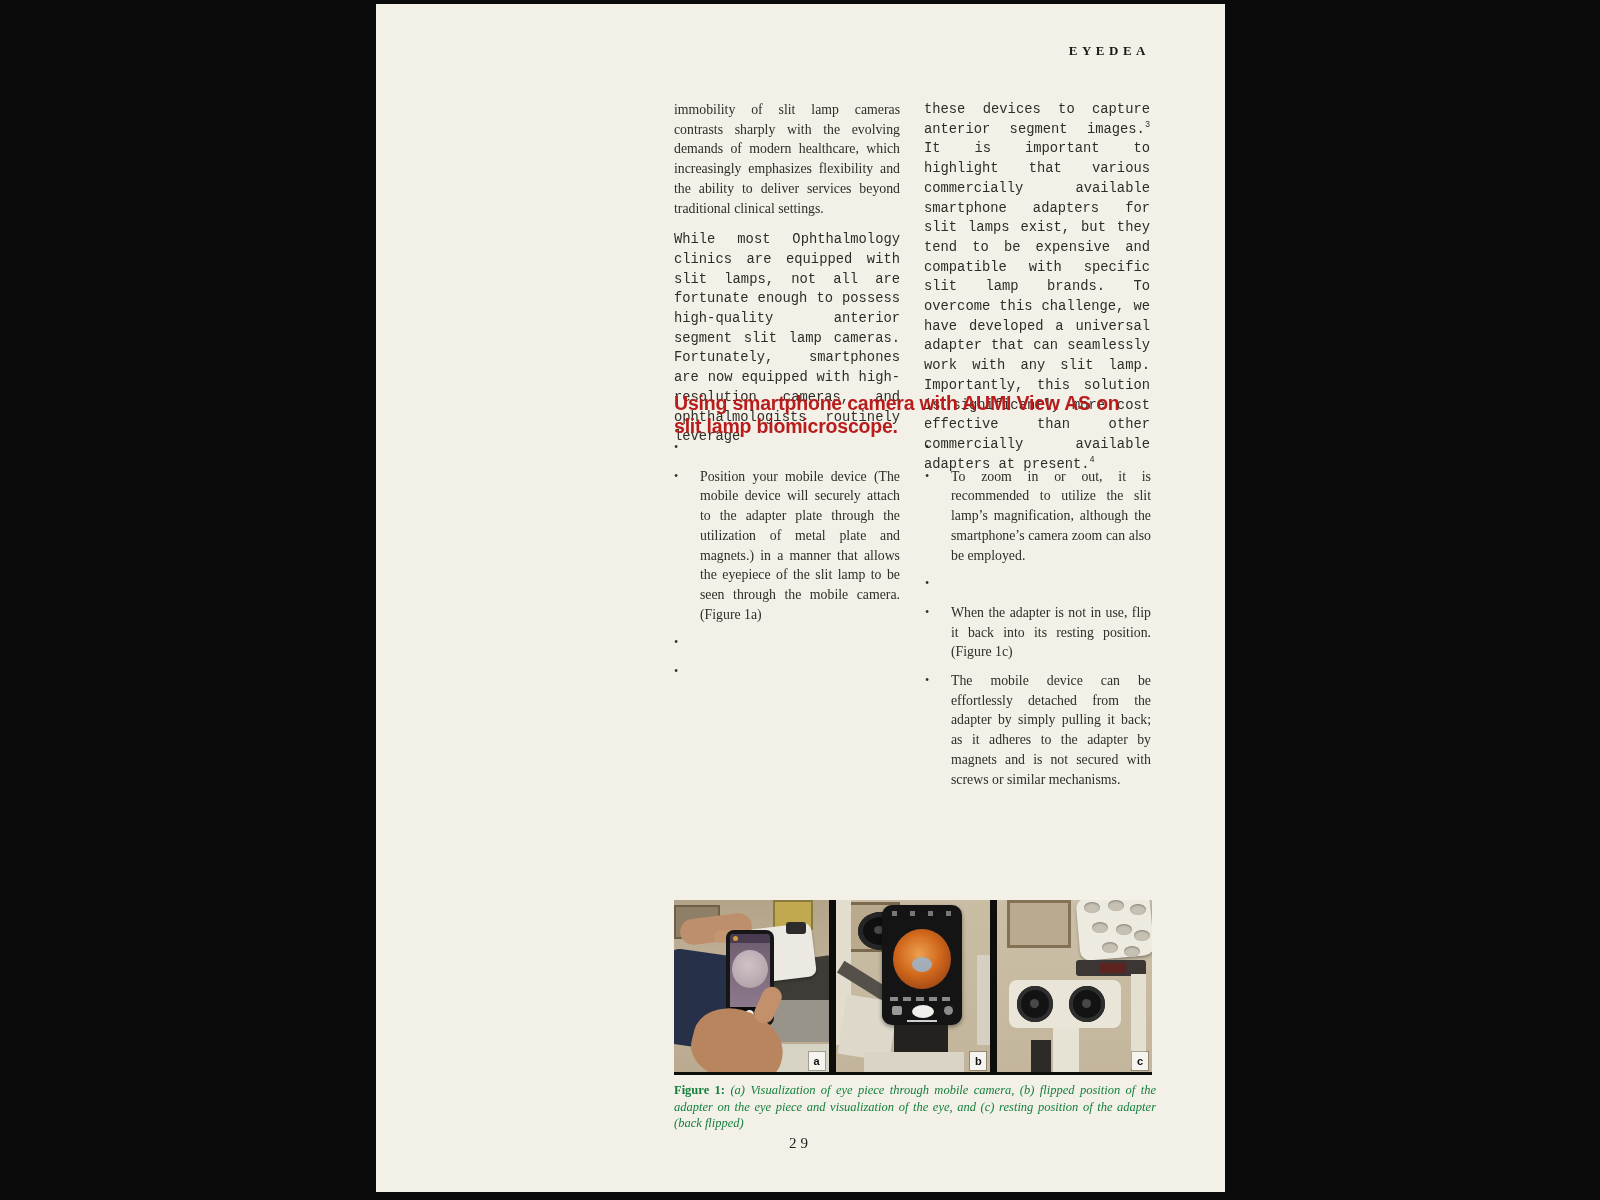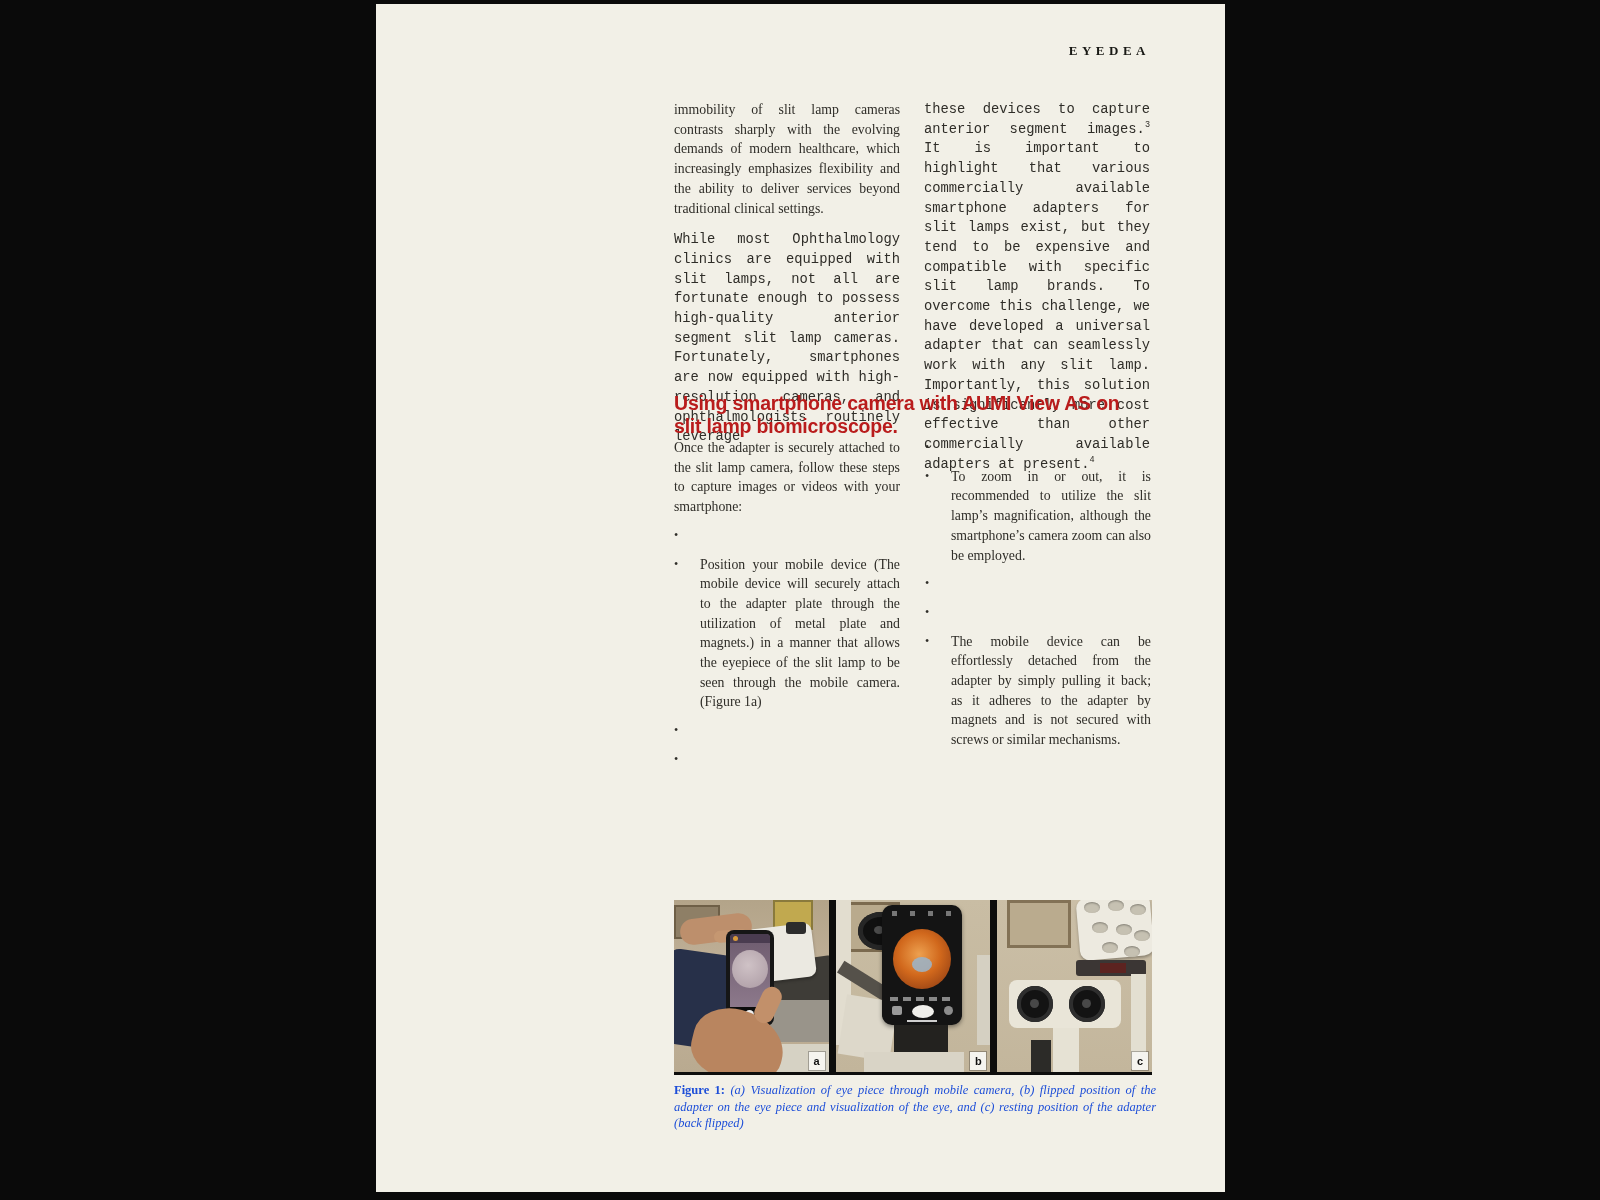--- a/index.html
+++ b/index.html
@@ -108,21 +108,21 @@
   .sc-eyeL{left:20px;top:86px;width:36px;height:36px;border-radius:50%;background:#131313;box-shadow:inset 0 0 0 4px #2e2e2e;}
   .sc-eyeR{left:72px;top:86px;width:36px;height:36px;border-radius:50%;background:#131313;box-shadow:inset 0 0 0 4px #2e2e2e;}
   .sc-eyedL{left:33px;top:99px;width:9px;height:9px;border-radius:50%;background:#484848;}
   .sc-eyedR{left:85px;top:99px;width:9px;height:9px;border-radius:50%;background:#484848;}
   .sc-rightarm{right:6px;top:74px;width:15px;height:95px;background:#e3dfd1;}
   .sc-column{left:56px;top:128px;width:26px;height:44px;background:#e6e2d4;}
   .sc-darkbase{left:34px;bottom:0;width:20px;height:32px;background:#2c2b28;}
   
   .caption{
     top:1078px;width:482px;font-size:12.5px;line-height:16.5px;
-    color:#1d4ed8;text-align:justify;
+    color:#15803d;text-align:justify;
   }
   .caption .cap-bold{font-weight:bold;font-style:normal;}
   .caption .cap-italic{font-style:italic;}
   
   .pageno{
     position:absolute;left:0;top:1131px;width:100%;text-align:center;
     font-size:15px;letter-spacing:4px;color:#24221d;
   }
 </style>
 </head>
@@ -139,21 +139,20 @@
     </div>
     <div class="col">
       <p><span>these devices to capture anterior segment images.</span><sup>3</sup><span> It is important to highlight that various commercially available smartphone adapters for slit lamps exist, but they tend to be expensive and compatible with specific slit lamp brands. To overcome this challenge, we have developed a universal adapter that can seamlessly work with any slit lamp. Importantly, this solution is significantly more cost effective than other commercially available adapters at present.</span><sup>4</sup></p>
     </div>
   </div>
 
   <h2 class="content-block section-heading" style="margin:0;">Using smartphone camera with AUMI View AS on slit lamp biomicroscope.</h2>
 
   <div class="content-block steps">
     <div class="col">
-      <p class="lead">Once the adapter is securely attached to the slit lamp camera, follow these steps to capture images or videos with your smartphone:</p>
       <div class="bullet">
         <span class="marker">•</span>
       </div>
       <div class="bullet">
         <span class="marker">•</span>
         <span class="btext">Position your mobile device (The mobile device will securely attach to the adapter plate through the utilization of metal plate and magnets.) in a manner that allows the eyepiece of the slit lamp to be seen through the mobile camera. (Figure 1a)</span>
       </div>
       <div class="bullet">
         <span class="marker">•</span>
       </div>
@@ -167,20 +166,21 @@
       </div>
       <div class="bullet">
         <span class="marker">•</span>
         <span class="btext">To zoom in or out, it is recommended to utilize the slit lamp’s magnification, although the smartphone’s camera zoom can also be employed.</span>
       </div>
       <div class="bullet">
         <span class="marker">•</span>
       </div>
       <div class="bullet">
         <span class="marker">•</span>
+        <span class="btext">When the adapter is not in use, flip it back into its resting position. (Figure 1c)</span>
       </div>
       <div class="bullet">
         <span class="marker">•</span>
         <span class="btext">The mobile device can be effortlessly detached from the adapter by simply pulling it back; as it adheres to the adapter by magnets and is not secured with screws or similar mechanisms.</span>
       </div>
     </div>
   </div>
 
   <div class="content-block figure">
 
@@ -258,14 +258,15 @@
       <div class="sc-darkbase"></div>
       <div class="photo-label">c</div>
     </div>
 
   </div>
 
   <div class="content-block caption">
     <span class="cap-bold">Figure 1:</span><span class="cap-italic"> (a) Visualization of eye piece through mobile camera, (b) flipped position of the adapter on the eye piece and visualization of the eye, and (c) resting position of the adapter (back flipped)</span>
   </div>
 
+  <div class="pageno">29</div>
 
 </div>
 
 </body></html>

